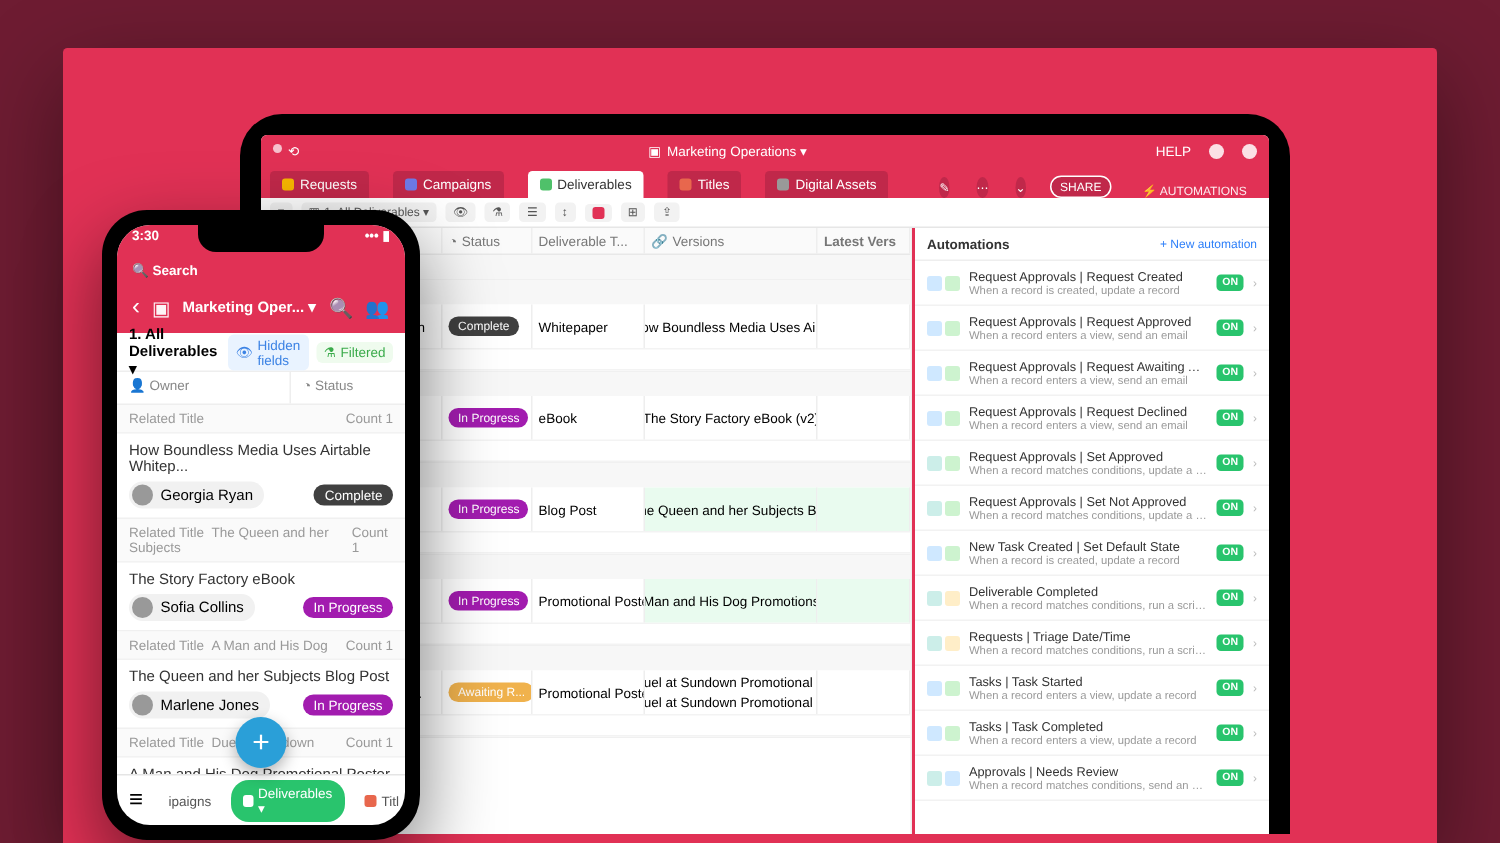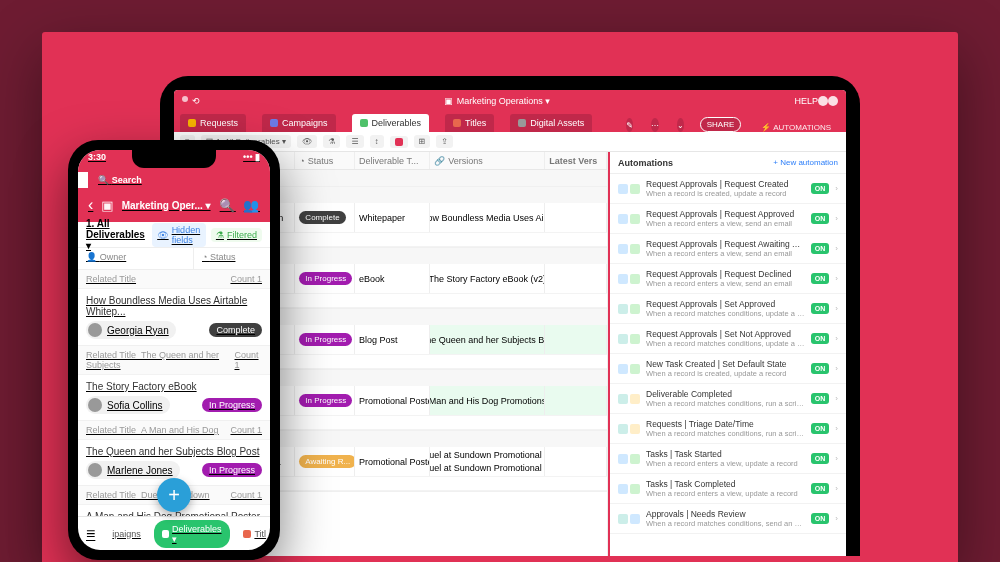--- a/index.html
+++ b/index.html
@@ -8,21 +8,21 @@
 .panel { position: absolute; left: 42px; top: 32px; right: 42px; bottom: 0; background: #e13155; border-top-left-radius: 3px; border-top-right-radius: 3px; box-shadow: 0 20px 60px rgba(0,0,0,.4); }
 
 
 .laptop { position: absolute; left: 160px; top: 76px; width: 700px; height: 480px; background: #000; border-radius: 28px 28px 0 0; padding: 14px 14px 0; }
 .screen { width: 100%; height: 100%; background: #fff; border-radius: 4px 4px 0 0; overflow: hidden; display: flex; flex-direction: column; font-size: 9px; }
 
 .topbar { height: 22px; background: #e13155; color: #fff; display: flex; align-items: center; justify-content: space-between; padding: 0 8px; }
 .tb-left { display:flex; gap:4px; }
 .tb-dot { width:6px; height:6px; border-radius:50%; background:#fff; opacity:.7; }
 .tb-center { display:flex; align-items:center; gap:4px; font-weight:500; }
-.tb-right { display:flex; align-items:center; gap:0; }
+.tb-right { display:flex; align-items:center; gap:12px; }
 .tb-right .ico { width:10px; height:10px; border-radius:50%; background:#fff; opacity:.85; }
 
 .tabsbar { height: 20px; background: #e13155; display:flex; align-items:flex-end; padding:0 6px; gap:16px; }
 .apptab { height:18px; padding:3px 8px; background:#c0284a; color:#fff; border-radius:3px 3px 0 0; display:flex; align-items:center; gap:4px; white-space:nowrap; }
 .apptab.active { background:#fff; color:#333; }
 .apptab .ticon { width:8px; height:8px; border-radius:2px; background:#4fc16a; }
 .apptab.req .ticon{ background:#f7b500;} .apptab.camp .ticon{background:#6e7ae8;} .apptab.titles .ticon{background:#e8674d;} .apptab.dig .ticon{background:#999;}
 .tabs-spacer{flex:1;}
 .act { width:14px; height:14px; border-radius:50%; background:#c0284a; color:#fff; display:flex; align-items:center; justify-content:center; font-size:8px; margin-left:2px;}
 .sharebtn{padding:2px 6px;border:1px solid #fff;border-radius:9px;color:#fff;font-size:8px;background:#c0284a;}
@@ -58,21 +58,21 @@
 .ai{width:10px;height:10px;border-radius:2px;}
 .ai-b{background:#cfe8ff;} .ai-g{background:#cdf3cf;} .ai-y{background:#ffeec8;} .ai-t{background:#cceee9;}
 .ainfo{flex:1;min-width:0;}
 .aname{color:#333;font-size:8.5px;white-space:nowrap;overflow:hidden;text-overflow:ellipsis;}
 .adesc{color:#999;font-size:7.5px;white-space:nowrap;overflow:hidden;text-overflow:ellipsis;}
 .toggle{background:#29c46d;color:#fff;border-radius:3px;font-size:7px;padding:2px 4px;font-weight:600;}
 .chev{color:#bbb;font-size:8px;}
 
 
 .phone{position:absolute;left:68px;top:140px;width:212px;height:420px;background:#000;border-radius:30px;padding:10px;box-shadow:0 20px 50px rgba(0,0,0,.5);}
-.pscreen{width:100%;height:100%;background:#fff;border-radius:22px;overflow:hidden;display:flex;flex-direction:column;font-size:10px;text-decoration:underline;}
+.pscreen{width:100%;height:100%;background:#fff;border-radius:22px;overflow:hidden;display:flex;flex-direction:column;font-size:10px;}
 .notch{position:absolute;top:10px;left:50%;transform:translateX(-50%);width:84px;height:18px;background:#000;border-radius:0 0 12px 12px;}
 .pstatus{height:22px;background:#e13155;color:#fff;display:flex;justify-content:space-between;align-items:flex-start;padding:2px 10px;font-size:9px;font-weight:600;}
 .pheader{height:34px;background:#e13155;color:#fff;display:flex;align-items:center;padding:0 10px;gap:8px;}
 .pback{font-size:16px;}
 .ptitle{font-weight:600;flex:1;white-space:nowrap;overflow:hidden;text-overflow:ellipsis;}
 .phico{font-size:13px;opacity:.95;}
 .pview{height:26px;border-bottom:1px solid #eee;display:flex;align-items:center;gap:5px;padding:0 8px;}
 .pchip{padding:2px 5px;border-radius:4px;font-size:9px;display:flex;align-items:center;gap:3px;}
 .pch-hidden{background:#e9f3ff;color:#3b82e4;} .pch-filter{background:#effbee;color:#3bab4b;}
 .pcolhead{height:22px;border-bottom:1px solid #eee;display:flex;font-size:9px;color:#888;}
@@ -475,21 +475,21 @@
     </div>
   </div>
 
   <div class="phone">
     <div class="notch"></div>
     <div class="pscreen">
       <div class="pstatus">
         <span>3:30</span>
         <span>••• ▮</span>
       </div>
-      <div class="pstatus" style="height:16px;align-items:center;margin-left:10px;">
+      <div class="pstatus" style="height:16px;align-items:center;">
         <span><span>🔍</span> <span>Search</span></span>
           <span></span>
       </div>
       <div class="pheader">
         <span class="pback">‹</span>
         <span class="phico">▣</span>
         <span class="ptitle">Marketing Oper... ▾</span>
         <span class="phico">🔍</span>
         <span class="phico">👥</span>
       </div>

